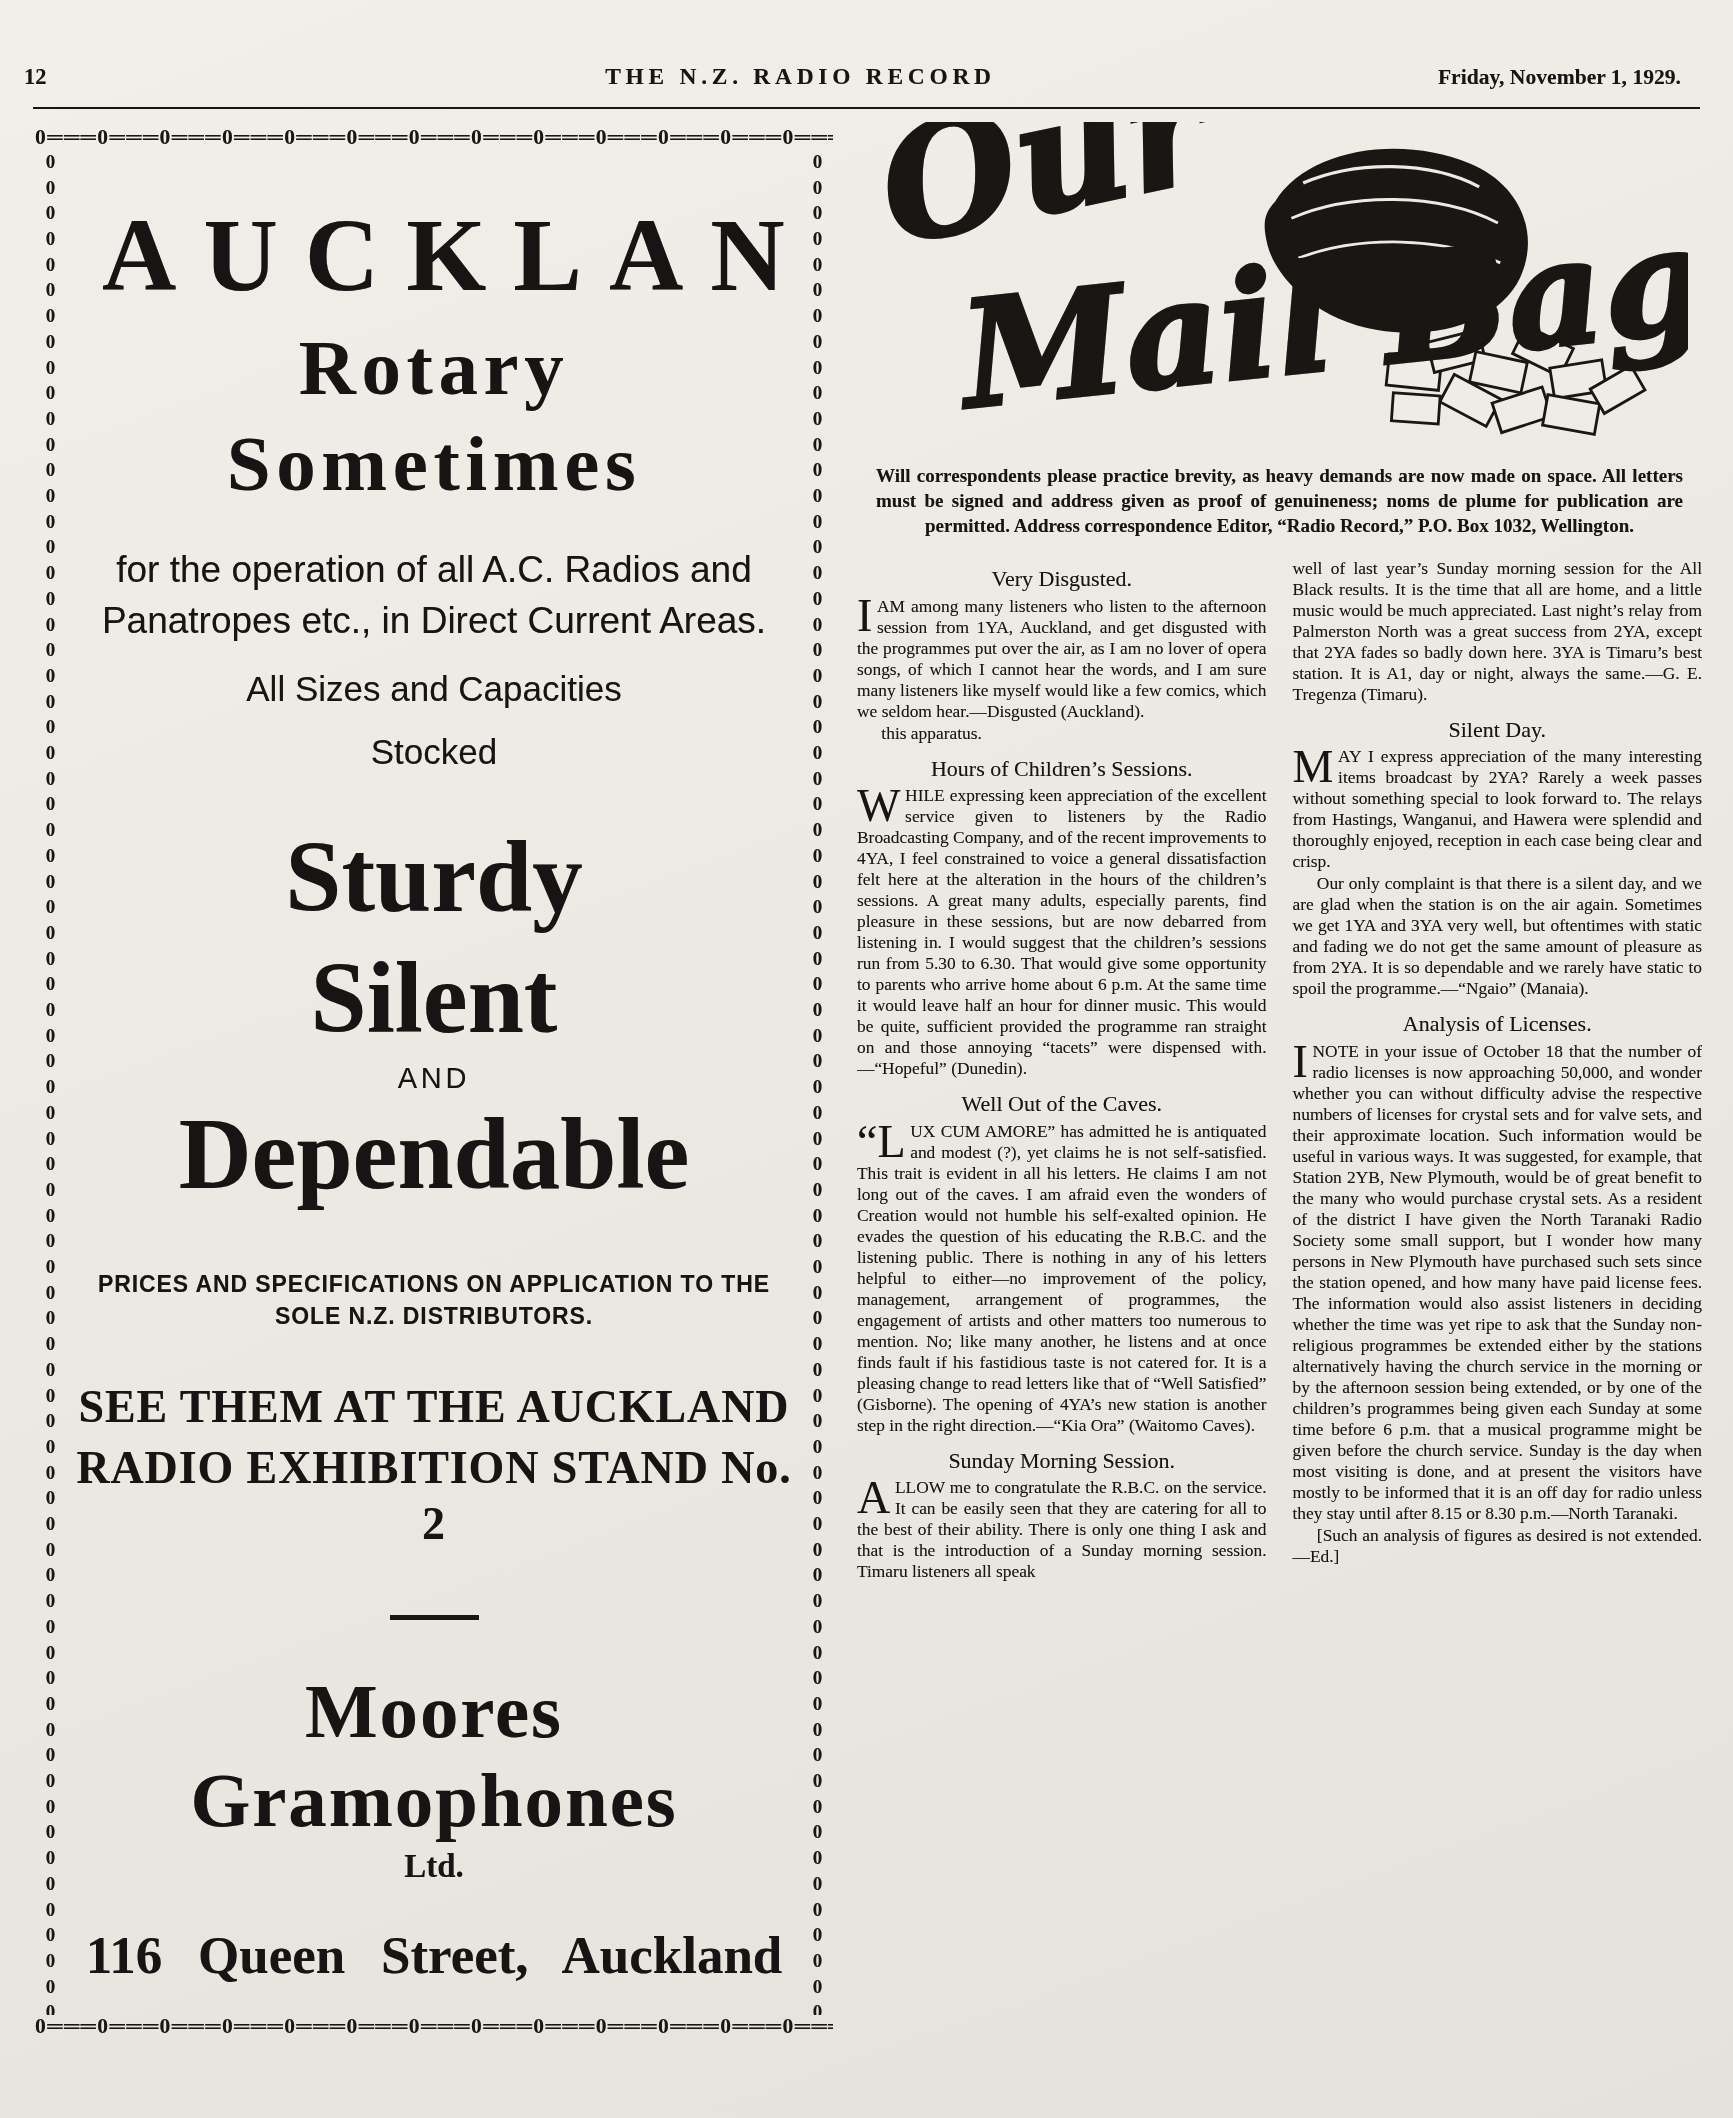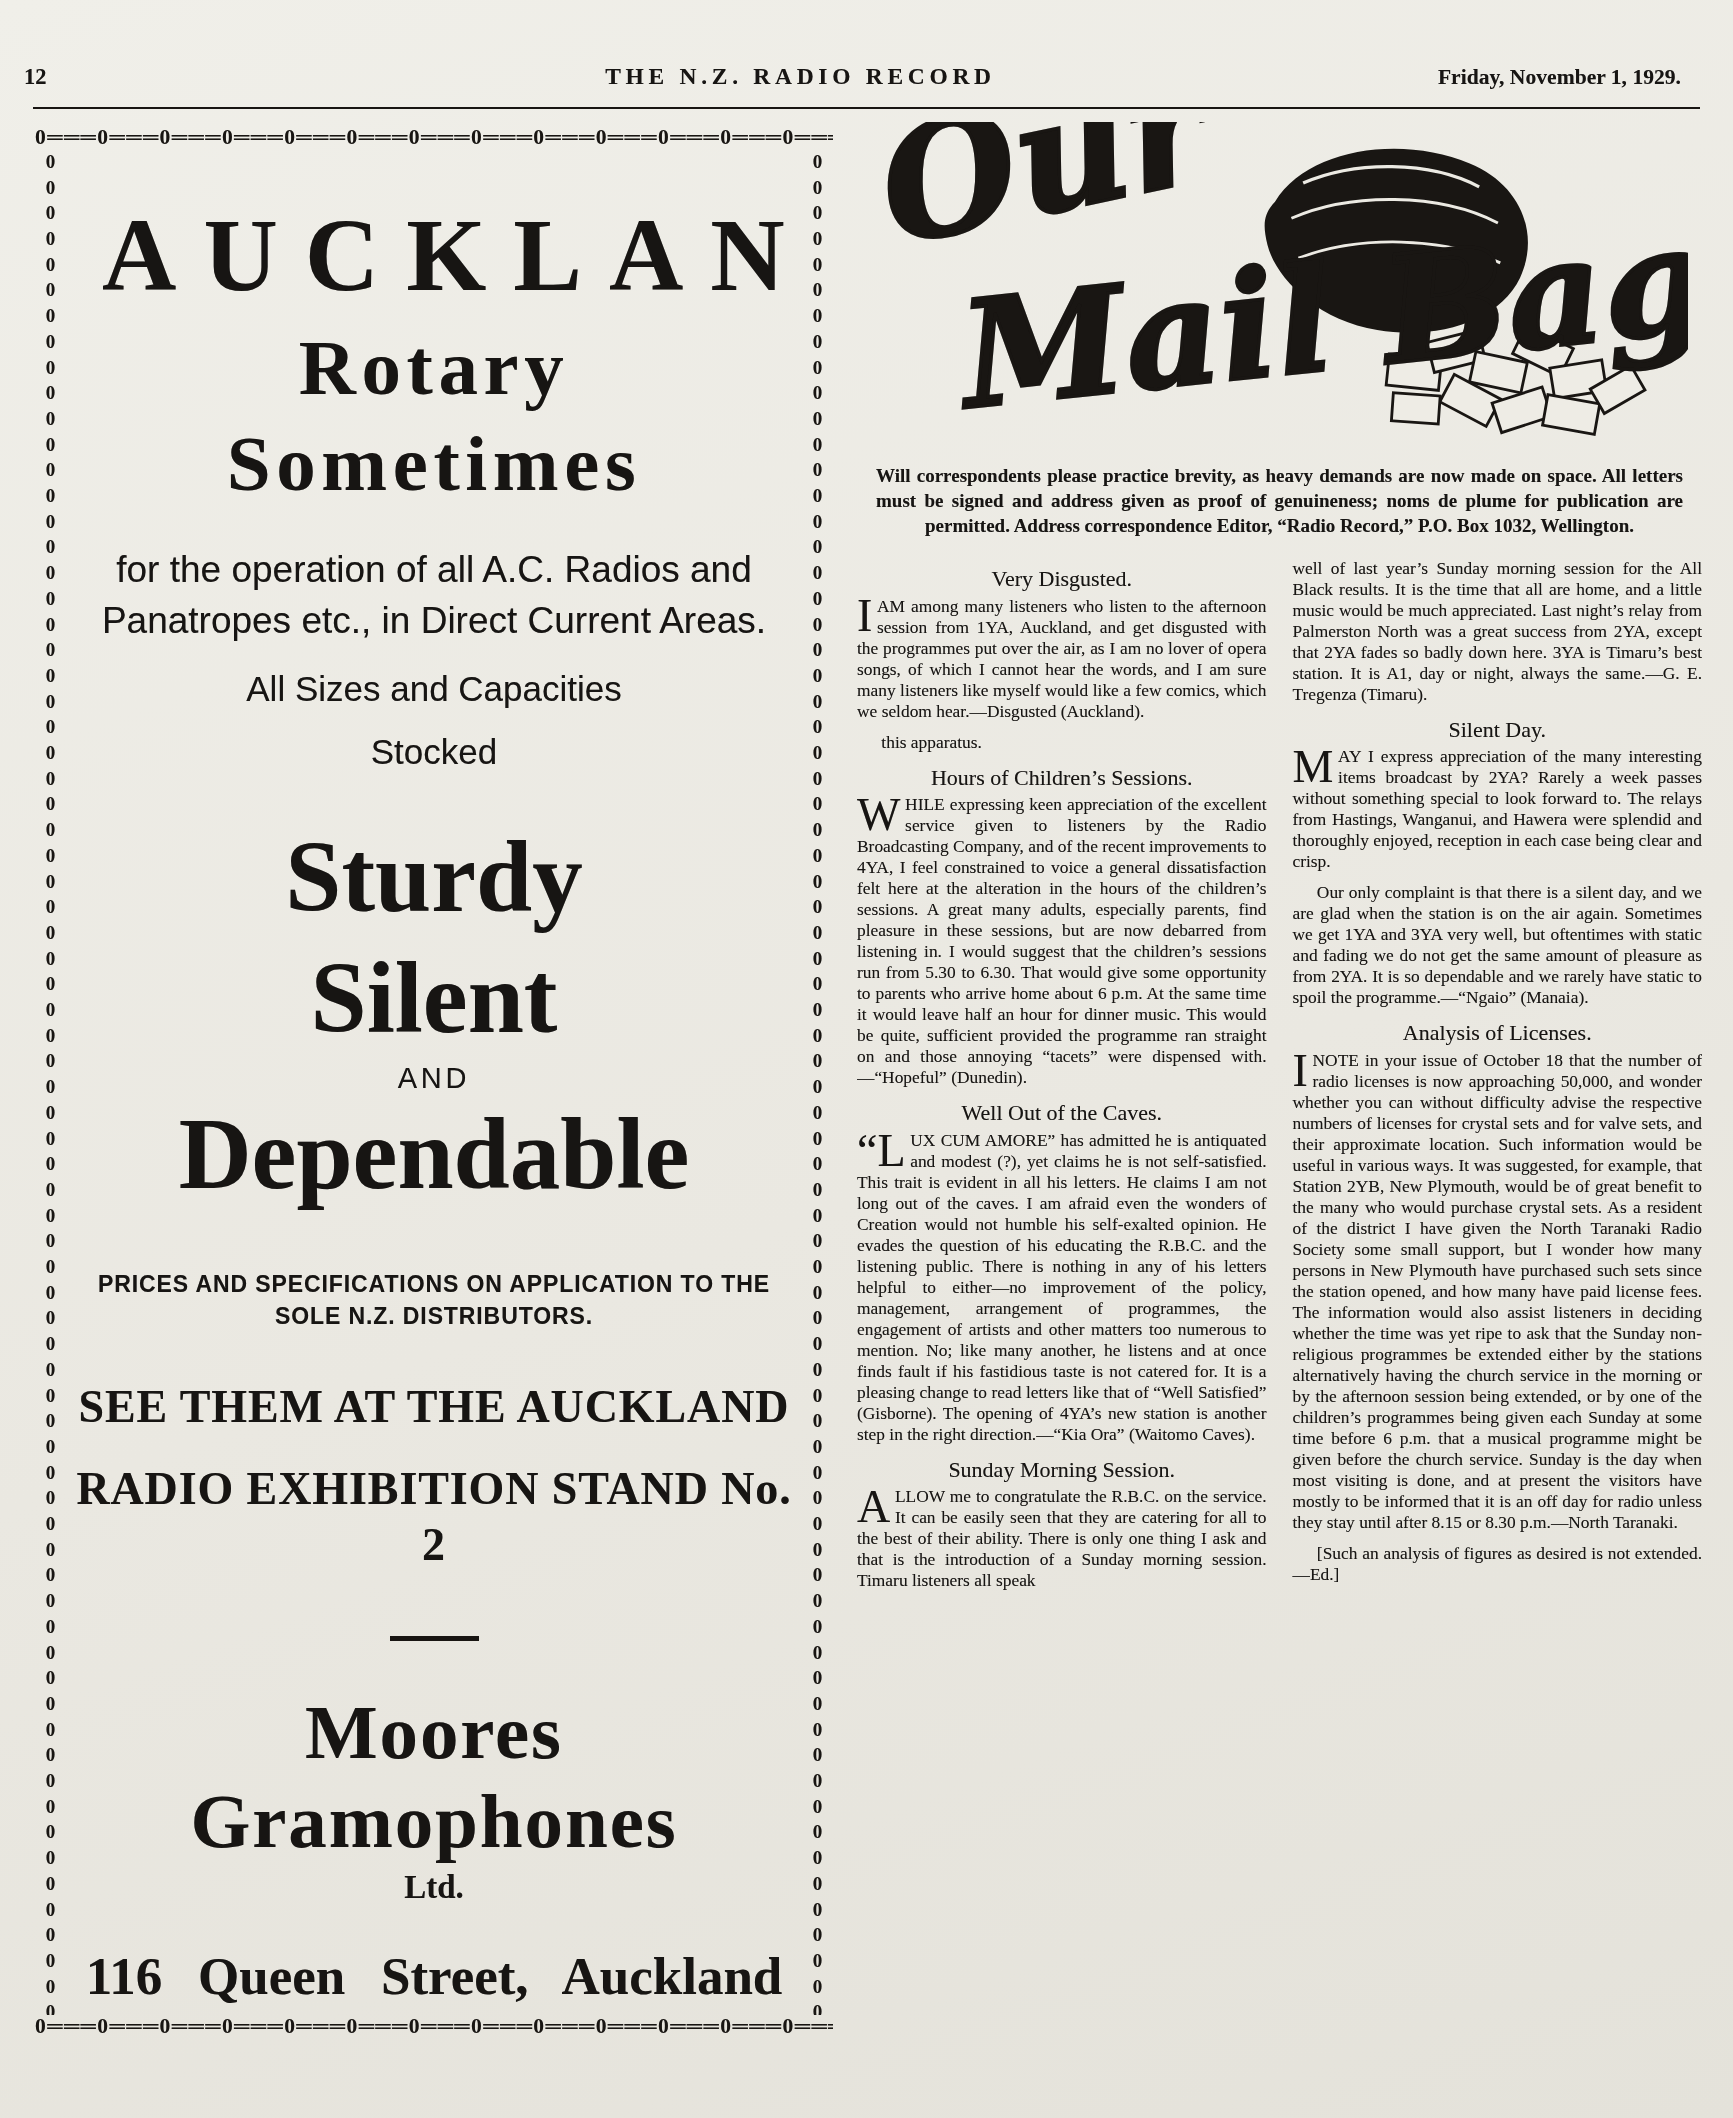--- a/index.html
+++ b/index.html
@@ -36,38 +36,38 @@
   .ad-desc{margin:38px 14px 0 14px;font-size:37px;line-height:1.38;
            font-family:"Liberation Sans", sans-serif;font-weight:normal;}
   .ad-sizes{margin-top:21.6px;font-size:35px;line-height:1.2;font-family:"Liberation Sans", sans-serif;}
   .ad-feature{font-size:101px;font-weight:bold;line-height:1.0;}
   .ad-feature.first{margin-top:54px;}
   .ad-feature.second{margin-top:20px;}
   .ad-feature.third{margin-top:8.5px;}
   .ad-and{margin-top:13px;font-size:29px;letter-spacing:3.8px;font-family:Liberation Sans, sans-serif;}
   .ad-prices{margin:63px 4.7px 0 4.7px;font-size:23px;font-weight:bold;line-height:1.4;
              font-family:"Liberation Sans", sans-serif;letter-spacing:0.9px;}
-  .ad-exh{margin-top:26px;font-size:46px;font-weight:bold;line-height:1.22;letter-spacing:0.9px;}
+  .ad-exh{margin-top:5px;font-size:46px;font-weight:bold;line-height:1.22;letter-spacing:0.9px;}
   .ad-exh.first{margin-top:47px;}
   .ad-dash{width:89px;height:4.2px;background:#181512;margin:63px auto 0 auto;}
   .ad-company{margin-top:47px;font-size:77px;font-weight:bold;letter-spacing:1.9px;}
   .ad-ltd{margin-top:3.8px;font-size:33px;font-weight:bold;}
   .ad-address{margin-top:40px;font-size:53px;font-weight:bold;word-spacing:22.5px;}
 
   
   .mailbag{position:absolute;left:857px;top:117px;width:845px;height:1986px;overflow:hidden;}
   .masthead{display:block;margin:4.7px 0 0 4.7px;}
   .intro{margin:17px 19px 0 19px;font-size:19px;font-weight:bold;line-height:1.32;
          text-align:justify;text-align-last:center;}
   .cols{display:flex;gap:26px;margin-top:16px;}
   .col{flex:1;font-size:17.4px;line-height:21px;text-align:justify;
        -webkit-hyphens:auto;hyphens:auto;}
   .letter-heading{margin:14px 0 6.6px 0;font-size:22px;font-weight:normal;text-align:center;}
   .letter-body{margin:0;}
-  .letter-body2{margin:10px 0 0 0;text-indent:1.4em;}
+  .letter-body2{margin:1px 0 0 0;text-indent:1.4em;}
   .letter-body2:empty{display:none;}
   .cont{margin:3.8px 0 0 0;}
   .dropcap{float:left;font-size:46px;line-height:37px;padding:1.9px 4.7px 0 0;}
 </style>
 </head>
 <body>
 
 <div class="page">
 
   <header class="page-header">

